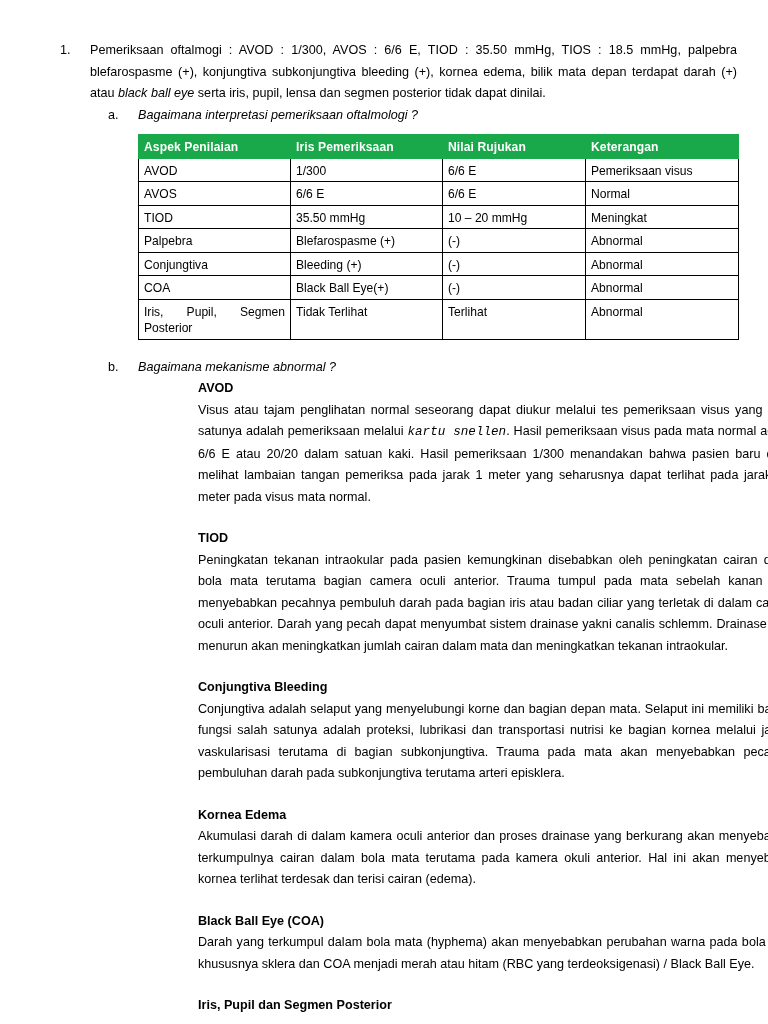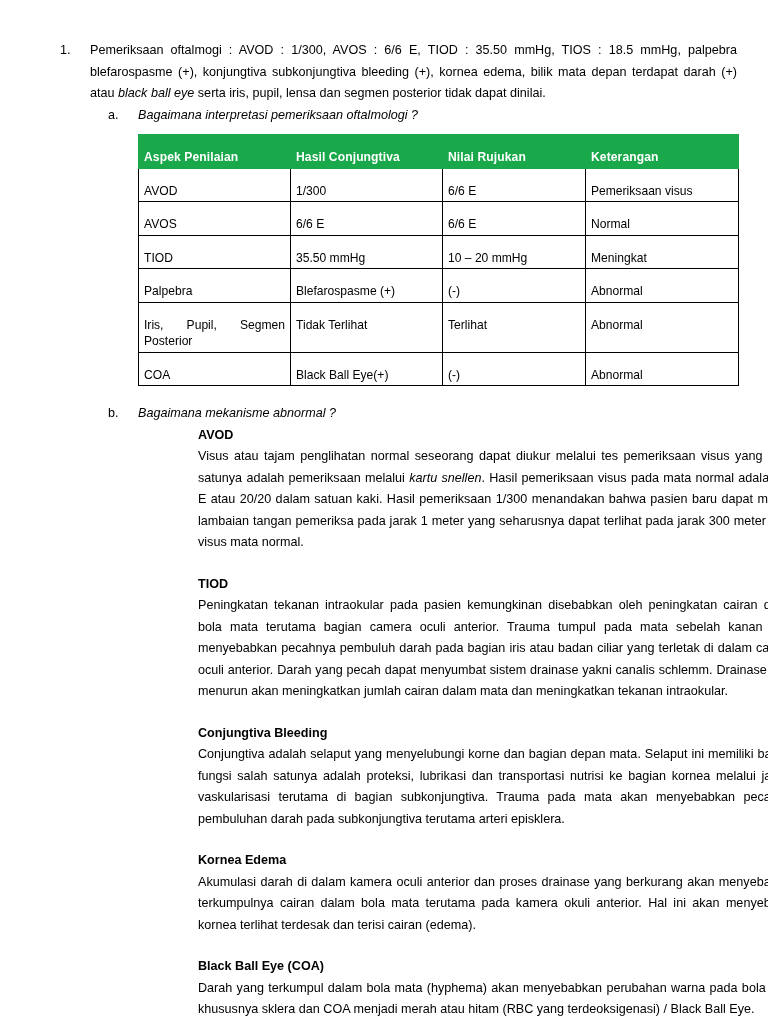--- a/index.html
+++ b/index.html
@@ -70,21 +70,21 @@
     width: 600px;
     table-layout: fixed;
     font-size: 12.1px;
   }
   table.exam col.c1 { width: 152px; }
   table.exam col.c2 { width: 152px; }
   table.exam col.c3 { width: 143px; }
   table.exam col.c4 { width: 153px; }
   table.exam th, table.exam td {
     border: 1px solid #000000;
-    padding: 14px 5px 2px 5px;
+    padding: 4px 5px 2px 5px;
     vertical-align: top;
     line-height: 16.5px;
     height: 16px;
   }
   table.exam thead th {
     background: #19a84a;
     color: #ffffff;
     font-weight: bold;
     text-align: left;
     letter-spacing: .1px;
@@ -110,21 +110,21 @@
     font-weight: bold;
     line-height: 21.5px;
   }
   .mech p {
     margin: 0;
     font-size: 12.6px;
     line-height: 21.5px;
     text-align: justify;
     text-justify: inter-word;
   }
-  .mech p .ital { font-style: italic; }
+  .mech p .ital { font-style: italic; font-family: Liberation Mono, monospace; }
   .block-gap { height: 20px; }
 </style>
 </head>
 <body>
 
 <div class="page">
 
   <div class="q-item">
     <div class="q-num">1.</div>
     <div class="q-body"><span>Pemeriksaan oftalmogi : AVOD : 1/300, AVOS : 6/6 E,     TIOD : 35.50 mmHg, TIOS : 18.5 mmHg, palpebra blefarospasme (+), konjungtiva subkonjungtiva bleeding (+), kornea edema, bilik mata depan terdapat darah (+) atau </span><span class="ital">black ball eye</span><span> serta iris, pupil, lensa dan segmen posterior tidak dapat dinilai.</span></div>
@@ -139,21 +139,21 @@
     <table class="exam">
       <colgroup>
           <col class="c1">
           <col class="c2">
           <col class="c3">
           <col class="c4">
         </colgroup>
       <thead>
         <tr>
           <th>Aspek Penilaian</th>
-          <th>Hasil Conjungtiva</th>
+          <th>Iris Pemeriksaan</th>
           <th>Nilai Rujukan</th>
           <th>Keterangan</th>
         </tr>
       </thead>
       <tbody>
         <tr>
           <td>AVOD</td>
           <td>1/300</td>
           <td>6/6 E</td>
           <td>Pemeriksaan  visus</td>
@@ -170,31 +170,37 @@
           <td>10 – 20 mmHg</td>
           <td>Meningkat</td>
         </tr>
         <tr>
           <td>Palpebra</td>
           <td>Blefarospasme (+)</td>
           <td>(-)</td>
           <td>Abnormal</td>
         </tr>
         <tr>
+          <td>Conjungtiva</td>
+          <td>Bleeding (+)</td>
+          <td>(-)</td>
+          <td>Abnormal</td>
+        </tr>
+        <tr>
+          <td>COA</td>
+          <td>Black Ball Eye(+)</td>
+          <td>(-)</td>
+          <td>Abnormal</td>
+        </tr>
+        <tr>
           <td class="justify-2">Iris, Pupil, Segmen Posterior</td>
           <td>Tidak Terlihat</td>
           <td>Terlihat</td>
           <td>Abnormal</td>
         </tr>
-        <tr>
-          <td>COA</td>
-          <td>Black Ball Eye(+)</td>
-          <td>(-)</td>
-          <td>Abnormal</td>
-        </tr>
       </tbody>
     </table>
   </div>
 
   <div style="height:17px"></div>
 
   <div class="sub-item">
     <div class="sub-letter">b.</div>
     <div class="sub-text">Bagaimana mekanisme abnormal ?</div>
   </div>

